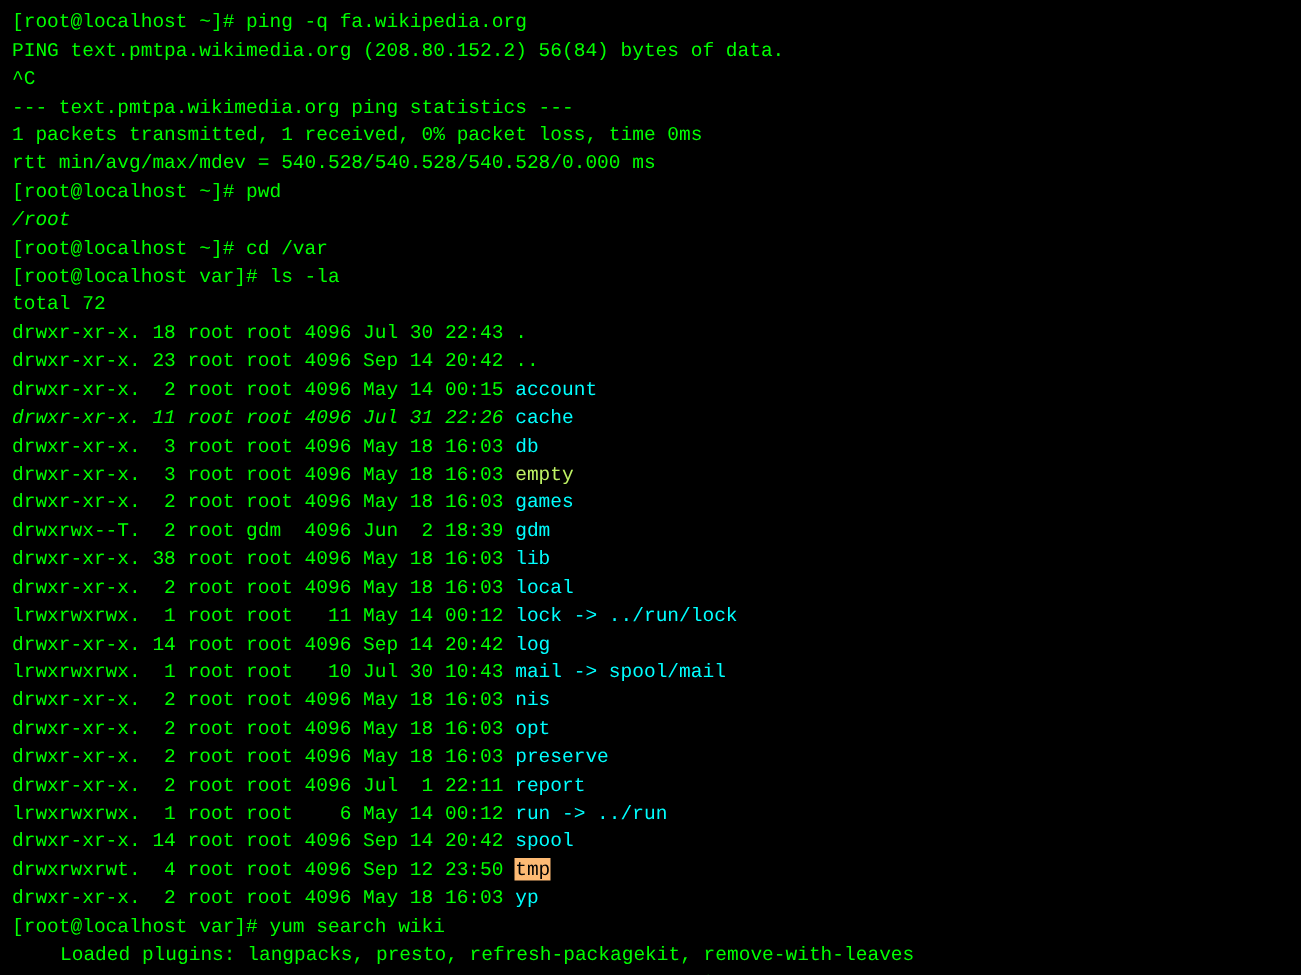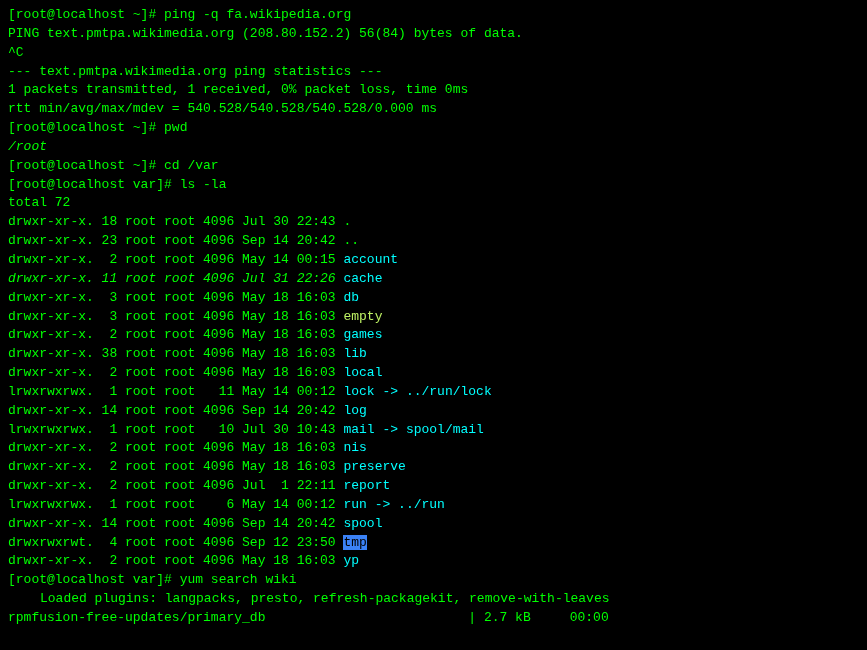--- a/index.html
+++ b/index.html
@@ -40,29 +40,31 @@
       <div class="line"><span style="color: rgb(0, 255, 0);">[root@localhost ~]# cd /var</span></div>
       <div class="line"><span style="color: rgb(0, 255, 0);">[root@localhost var]# ls -la</span></div>
       <div class="line"><span style="color: rgb(0, 255, 0);">total 72</span></div>
       <div class="line"><span style="color: rgb(0, 255, 0);">drwxr-xr-x. 18 root root 4096 Jul 30 22:43 .</span></div>
       <div class="line"><span style="color: rgb(0, 255, 0);">drwxr-xr-x. 23 root root 4096 Sep 14 20:42 ..</span></div>
       <div class="line"><span style="color: rgb(0, 255, 0);">drwxr-xr-x.  2 root root 4096 May 14 00:15 </span><span style="color: rgb(0, 255, 255);">account</span></div>
       <div class="line"><span style="color: rgb(0, 255, 0); font-style: italic;">drwxr-xr-x. 11 root root 4096 Jul 31 22:26 </span><span style="color: rgb(0, 255, 255);">cache</span></div>
       <div class="line"><span style="color: rgb(0, 255, 0);">drwxr-xr-x.  3 root root 4096 May 18 16:03 </span><span style="color: rgb(0, 255, 255);">db</span></div>
       <div class="line"><span style="color: rgb(0, 255, 0);">drwxr-xr-x.  3 root root 4096 May 18 16:03 </span><span style="color: #bef264;">empty</span></div>
       <div class="line"><span style="color: rgb(0, 255, 0);">drwxr-xr-x.  2 root root 4096 May 18 16:03 </span><span style="color: rgb(0, 255, 255);">games</span></div>
+      <div class="line"><span style="color: rgb(0, 255, 0);">drwxrwx--T.  2 root gdm  4096 Jun  2 18:39 </span><span style="color: rgb(0, 255, 255);">gdm</span></div>
       <div class="line"><span style="color: rgb(0, 255, 0);">drwxr-xr-x. 38 root root 4096 May 18 16:03 </span><span style="color: rgb(0, 255, 255);">lib</span></div>
       <div class="line"><span style="color: rgb(0, 255, 0);">drwxr-xr-x.  2 root root 4096 May 18 16:03 </span><span style="color: rgb(0, 255, 255);">local</span></div>
       <div class="line"><span style="color: rgb(0, 255, 0);">lrwxrwxrwx.  1 root root   11 May 14 00:12 </span><span style="color: rgb(0, 255, 255);">lock -&gt; ../run/lock</span></div>
       <div class="line"><span style="color: rgb(0, 255, 0);">drwxr-xr-x. 14 root root 4096 Sep 14 20:42 </span><span style="color: rgb(0, 255, 255);">log</span></div>
       <div class="line"><span style="color: rgb(0, 255, 0);">lrwxrwxrwx.  1 root root   10 Jul 30 10:43 </span><span style="color: rgb(0, 255, 255);">mail -&gt; spool/mail</span></div>
       <div class="line"><span style="color: rgb(0, 255, 0);">drwxr-xr-x.  2 root root 4096 May 18 16:03 </span><span style="color: rgb(0, 255, 255);">nis</span></div>
+      <div class="line"><span style="color: rgb(0, 255, 0);">drwxr-xr-x.  2 root root 4096 May 18 16:03 </span><span style="color: rgb(0, 255, 255);">opt</span></div>
       <div class="line"><span style="color: rgb(0, 255, 0);">drwxr-xr-x.  2 root root 4096 May 18 16:03 </span><span style="color: rgb(0, 255, 255);">preserve</span></div>
       <div class="line"><span style="color: rgb(0, 255, 0);">drwxr-xr-x.  2 root root 4096 Jul  1 22:11 </span><span style="color: rgb(0, 255, 255);">report</span></div>
       <div class="line"><span style="color: rgb(0, 255, 0);">lrwxrwxrwx.  1 root root    6 May 14 00:12 </span><span style="color: rgb(0, 255, 255);">run -&gt; ../run</span></div>
       <div class="line"><span style="color: rgb(0, 255, 0);">drwxr-xr-x. 14 root root 4096 Sep 14 20:42 </span><span style="color: rgb(0, 255, 255);">spool</span></div>
-      <div class="line"><span style="color: rgb(0, 255, 0);">drwxrwxrwt.  4 root root 4096 Sep 12 23:50 </span><span style="background-color: #3b82f6; color: rgb(0, 0, 0);">tmp</span></div>
+      <div class="line"><span style="color: rgb(0, 255, 0);">drwxrwxrwt.  4 root root 4096 Sep 12 23:50 </span><span style="background-color: #fdba74; color: rgb(0, 0, 0);">tmp</span></div>
       <div class="line"><span style="color: rgb(0, 255, 0);">drwxr-xr-x.  2 root root 4096 May 18 16:03 </span><span style="color: rgb(0, 255, 255);">yp</span></div>
       <div class="line"><span style="color: rgb(0, 255, 0);">[root@localhost var]# yum search wiki</span></div>
       <div class="line"><span style="color: rgb(0, 255, 0); margin-left: 32px;">Loaded plugins: langpacks, presto, refresh-packagekit, remove-with-leaves</span></div>
       <div class="line"><span style="color: rgb(0, 255, 0);">rpmfusion-free-updates/primary_db</span><span style="color: rgb(0, 255, 0);">                          | 2.7 kB     00:00</span></div>
     </div>
 </div>
 
 </body></html>

